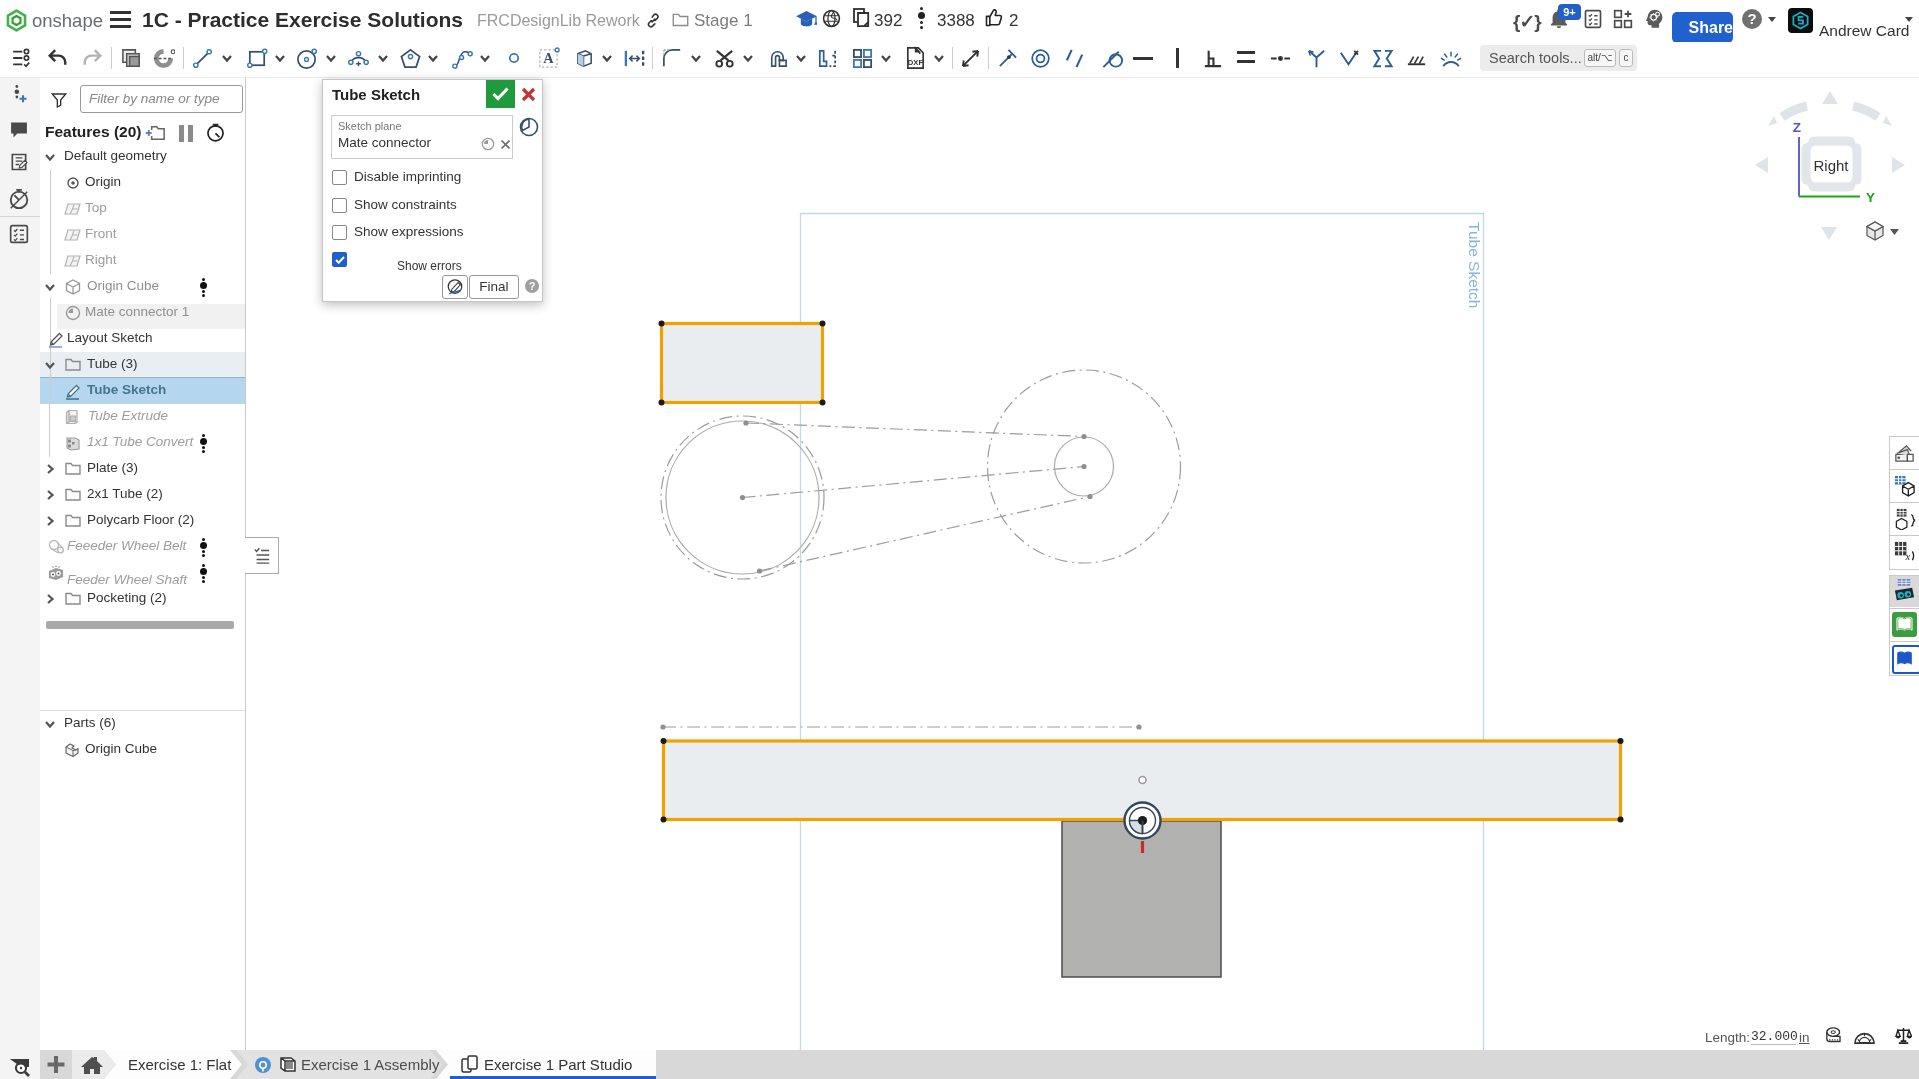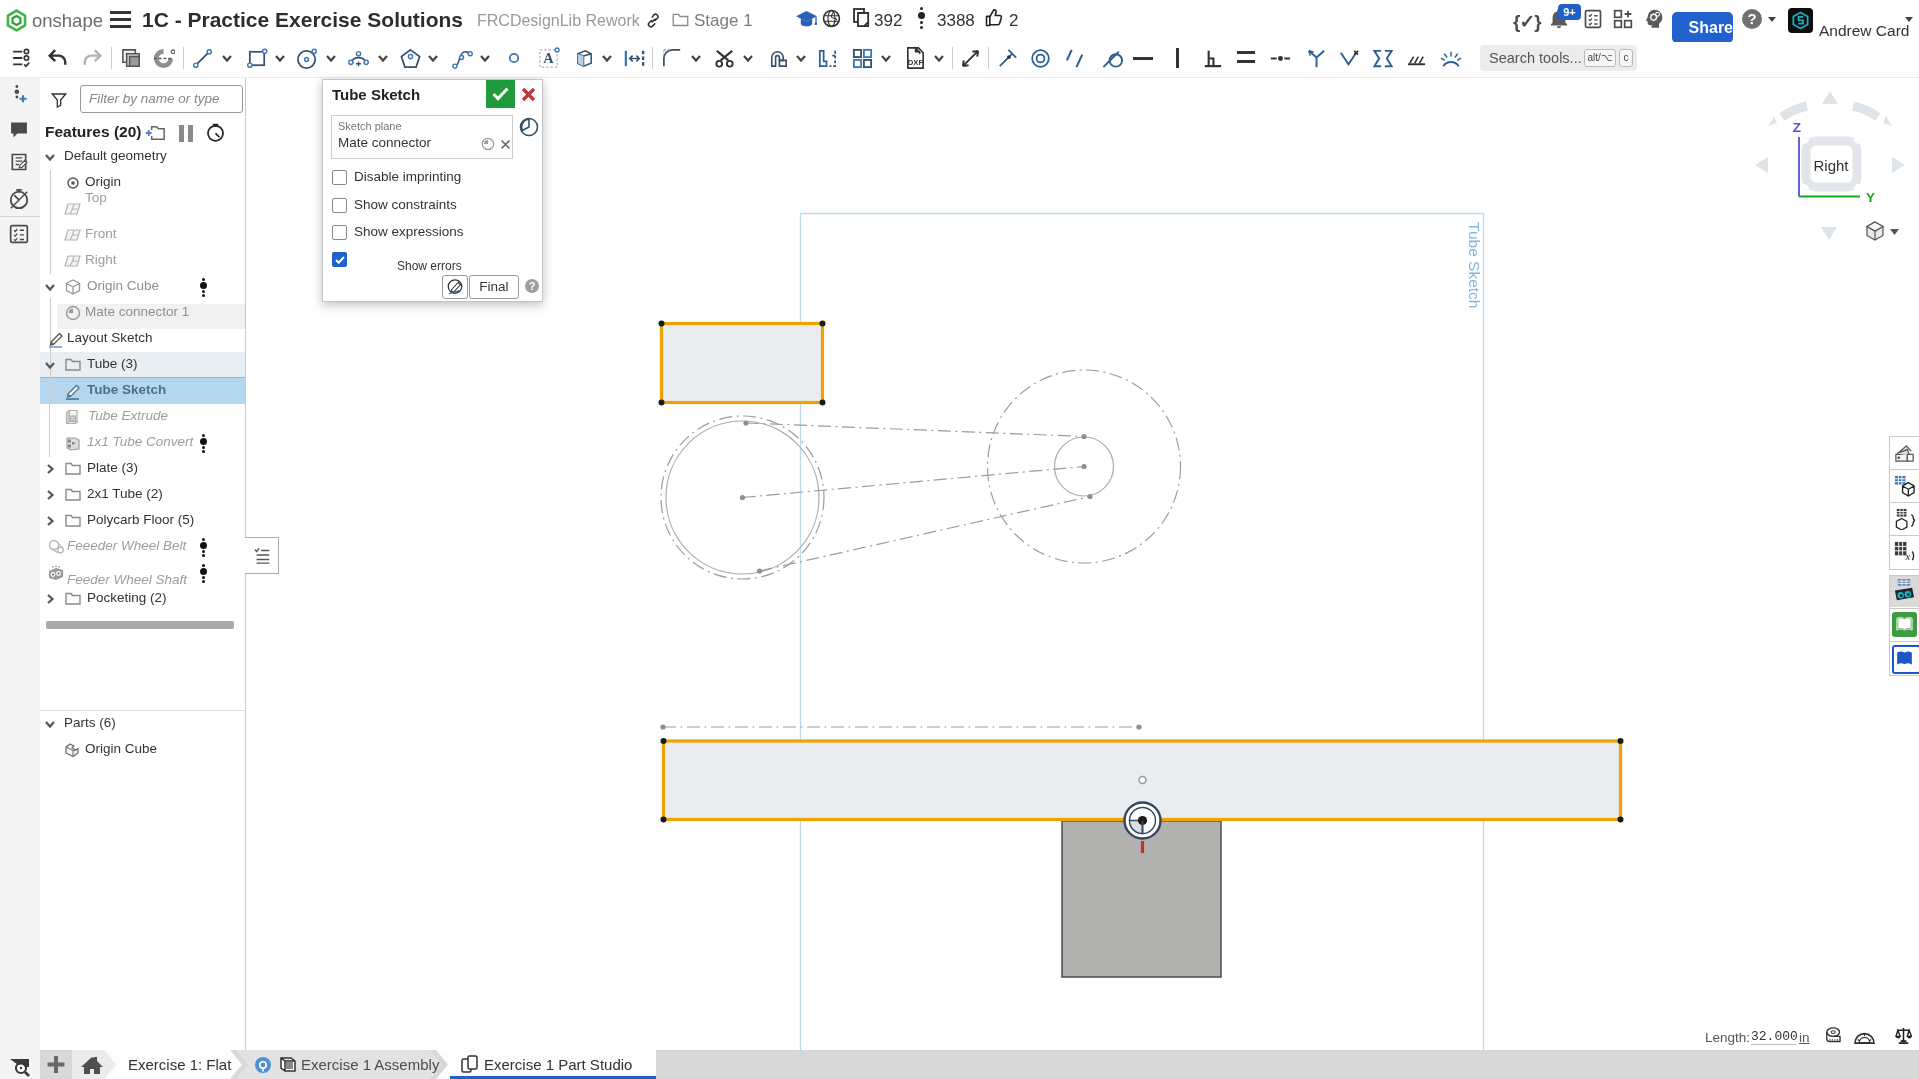--- a/index.html
+++ b/index.html
@@ -347,21 +347,21 @@
  <svg class="abs" style="left:26px;top:98px" width="14" height="14" viewBox="0 0 14 14">
       <circle cx="7" cy="7" r="5" fill="none" stroke="#555" stroke-width="1.4"></circle>
       <circle cx="7" cy="7" r="1.8" fill="#555"></circle>
     </svg>
     <div class="abs" style="left:45px;top:96px;font-size:13.5px;color:#333;white-space:nowrap;">Origin</div>
  <svg class="abs" style="left:24px;top:123px" width="17" height="16" viewBox="0 0 17 16">
       <path d="M1 13 L4 3 H16 L13 13 Z" fill="#f4f4f4" stroke="#b3b3b3" stroke-width="1.2"></path>
       <path d="M8.5 8 L10 3.5 M8.5 8 H13.5" fill="none" stroke="#b3b3b3" stroke-width="1.1"></path>
       <path d="M8.5 8 L6 13" fill="none" stroke="#b3b3b3" stroke-width="1.1"></path>
     </svg>
-    <div class="abs" style="left:45px;top:112px;font-size:13.5px;color:#9d9d9d;white-space:nowrap;">Top</div>
+    <div class="abs" style="left:45px;top:122px;font-size:13.5px;color:#9d9d9d;white-space:nowrap;">Top</div>
  <svg class="abs" style="left:24px;top:149px" width="17" height="16" viewBox="0 0 17 16">
       <path d="M1 13 L4 3 H16 L13 13 Z" fill="#f4f4f4" stroke="#b3b3b3" stroke-width="1.2"></path>
       <path d="M8.5 8 L10 3.5 M8.5 8 H13.5" fill="none" stroke="#b3b3b3" stroke-width="1.1"></path>
       <path d="M8.5 8 L6 13" fill="none" stroke="#b3b3b3" stroke-width="1.1"></path>
     </svg>
     <div class="abs" style="left:45px;top:148px;font-size:13.5px;color:#9d9d9d;white-space:nowrap;">Front</div>
  <svg class="abs" style="left:24px;top:175px" width="17" height="16" viewBox="0 0 17 16">
       <path d="M1 13 L4 3 H16 L13 13 Z" fill="#f4f4f4" stroke="#b3b3b3" stroke-width="1.2"></path>
       <path d="M8.5 8 L10 3.5 M8.5 8 H13.5" fill="none" stroke="#b3b3b3" stroke-width="1.1"></path>
       <path d="M8.5 8 L6 13" fill="none" stroke="#b3b3b3" stroke-width="1.1"></path>
@@ -434,21 +434,21 @@
     <svg class="abs" style="left:25px;top:410px" width="16" height="13" viewBox="0 0 16 13">
       <path d="M1 1.5 h5 l1.5 2 h7.5 V12 h-14 z" fill="none" stroke="#8a8a8a" stroke-width="1.4"></path>
     </svg>
     <div class="abs" style="left:47px;top:408px;font-size:13.5px;color:#333;white-space:nowrap;">2x1 Tube (2)</div>
  <svg class="abs" style="left:6px;top:437px" width="9" height="12" viewBox="0 0 9 12">
       <path d="M2 2 L6.5 6 L2 10" stroke="#555" stroke-width="2.2" fill="none"></path>
     </svg>
     <svg class="abs" style="left:25px;top:436px" width="16" height="13" viewBox="0 0 16 13">
       <path d="M1 1.5 h5 l1.5 2 h7.5 V12 h-14 z" fill="none" stroke="#8a8a8a" stroke-width="1.4"></path>
     </svg>
-    <div class="abs" style="left:47px;top:434px;font-size:13.5px;color:#333;white-space:nowrap;">Polycarb Floor (5)</div>
+    <div class="abs" style="left:47px;top:434px;font-size:13.5px;color:#333;white-space:nowrap;">Polycarb Floor (2)</div>
  <svg class="abs" style="left:8px;top:461px" width="17" height="15" viewBox="0 0 17 15">
       <circle cx="6" cy="6" r="4.5" fill="none" stroke="#b5b5b5" stroke-width="1.3"></circle>
       <circle cx="12.5" cy="11" r="2.8" fill="none" stroke="#b5b5b5" stroke-width="1.3"></circle>
       <path d="M9 2.8 l5.5 6 M3.5 10 l6.5 3.8" stroke="#b5b5b5" stroke-width="1.1"></path>
     </svg>
     <div class="abs" style="left:27px;top:460px;font-size:13.5px;color:#9d9d9d;white-space:nowrap;font-style:italic;">Feeeder Wheel Belt</div>
     <div class="abs" style="left:159px;top:460px;width:8px;">
       <div style="width:3px;height:3px;border-radius:50%;background:#111;margin:0 auto 1px;"></div>
       <div style="width:7px;height:7px;border-radius:50%;background:#111;margin:0 auto 1px;"></div>
       <div style="width:3px;height:3px;border-radius:50%;background:#111;margin:0 auto 1px;"></div>

